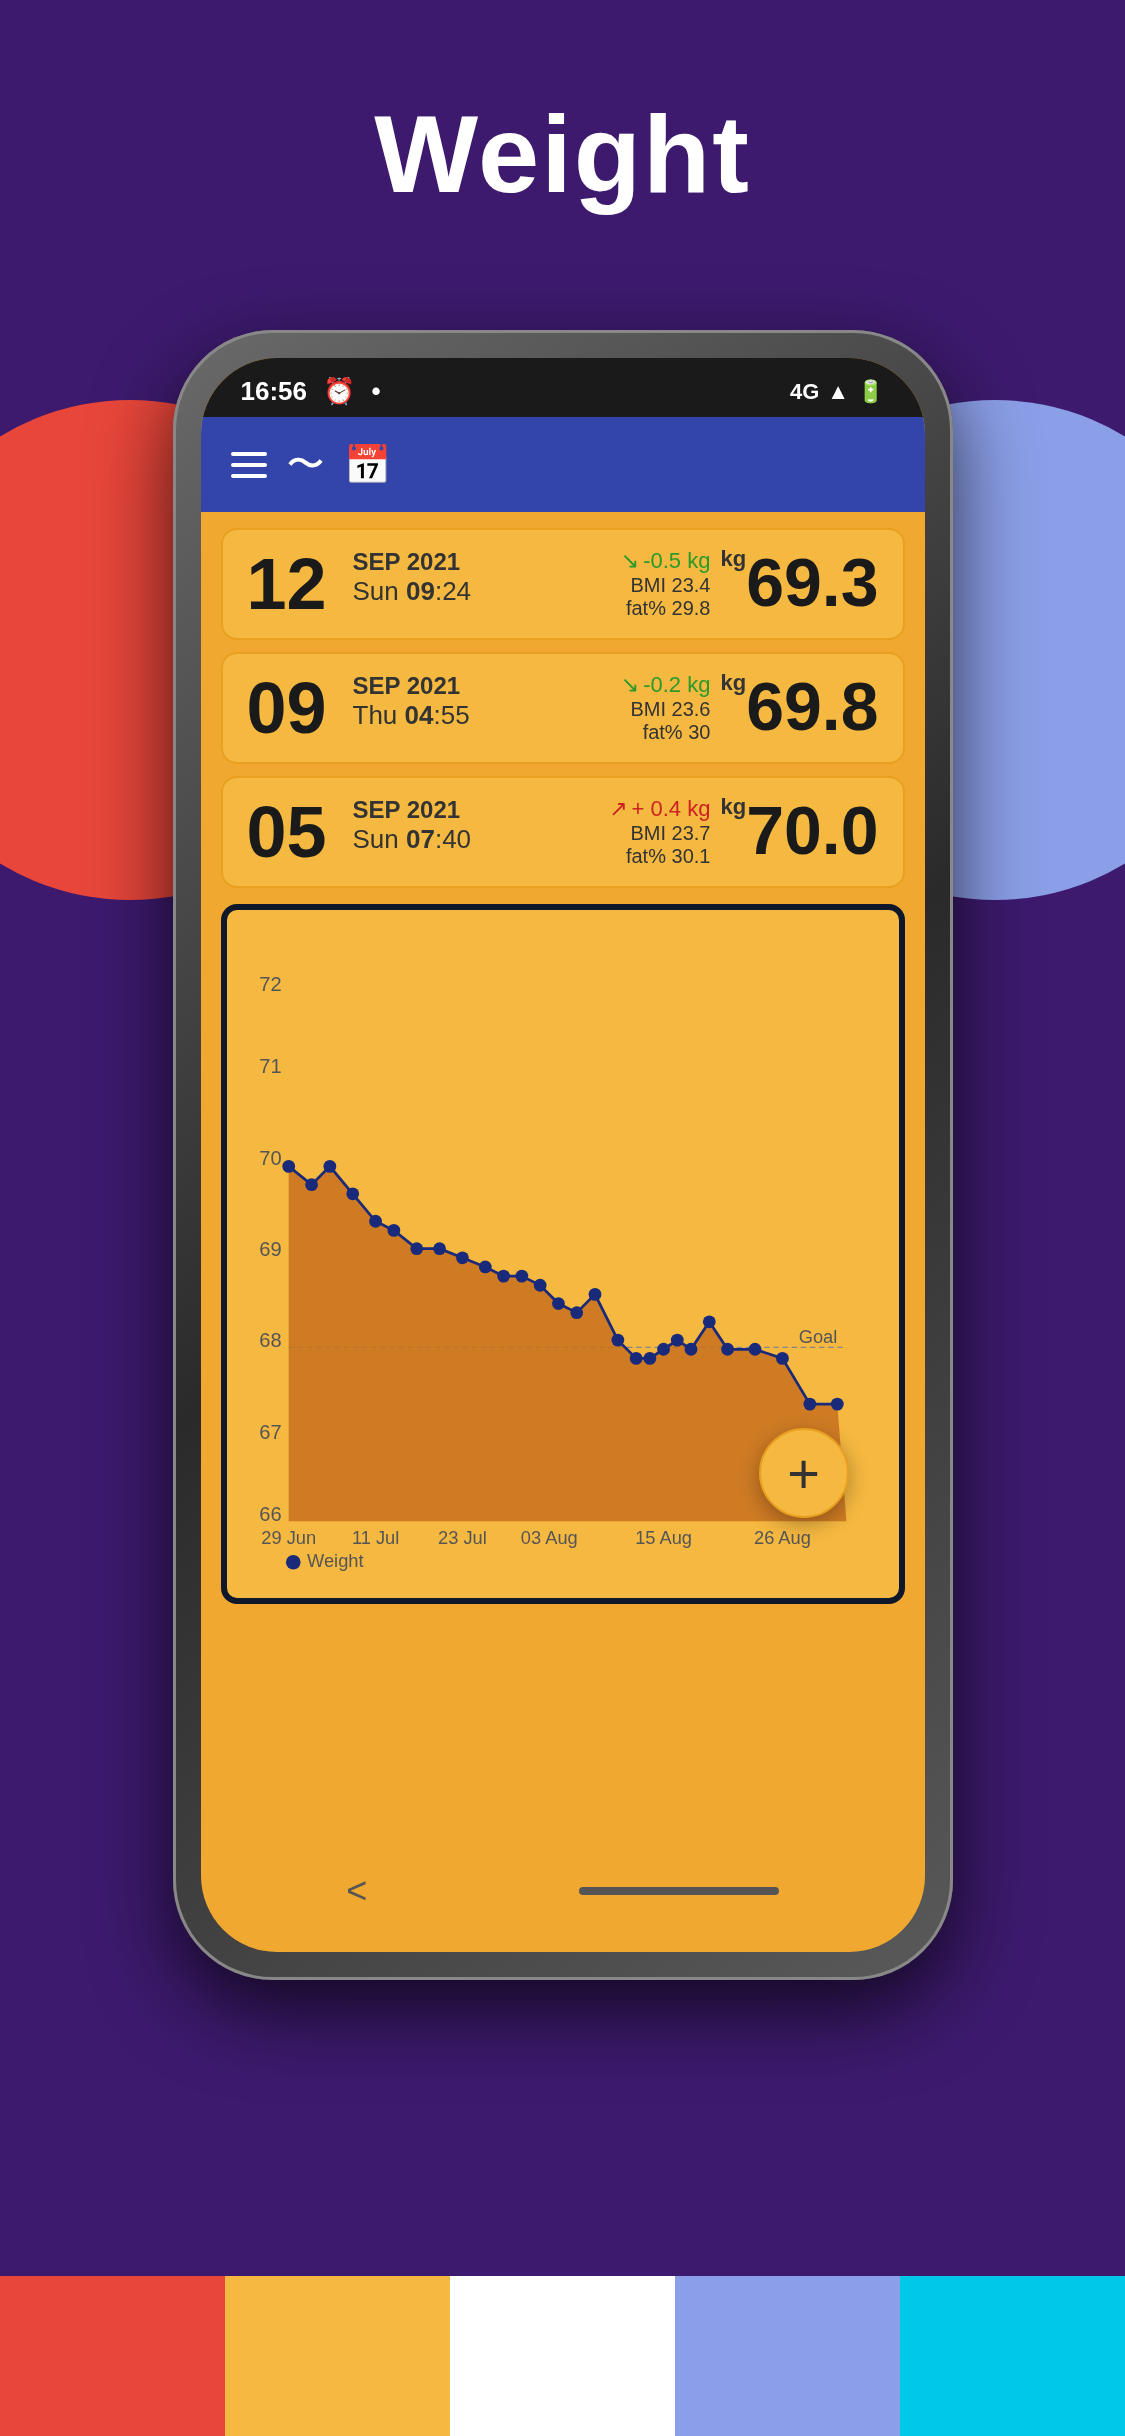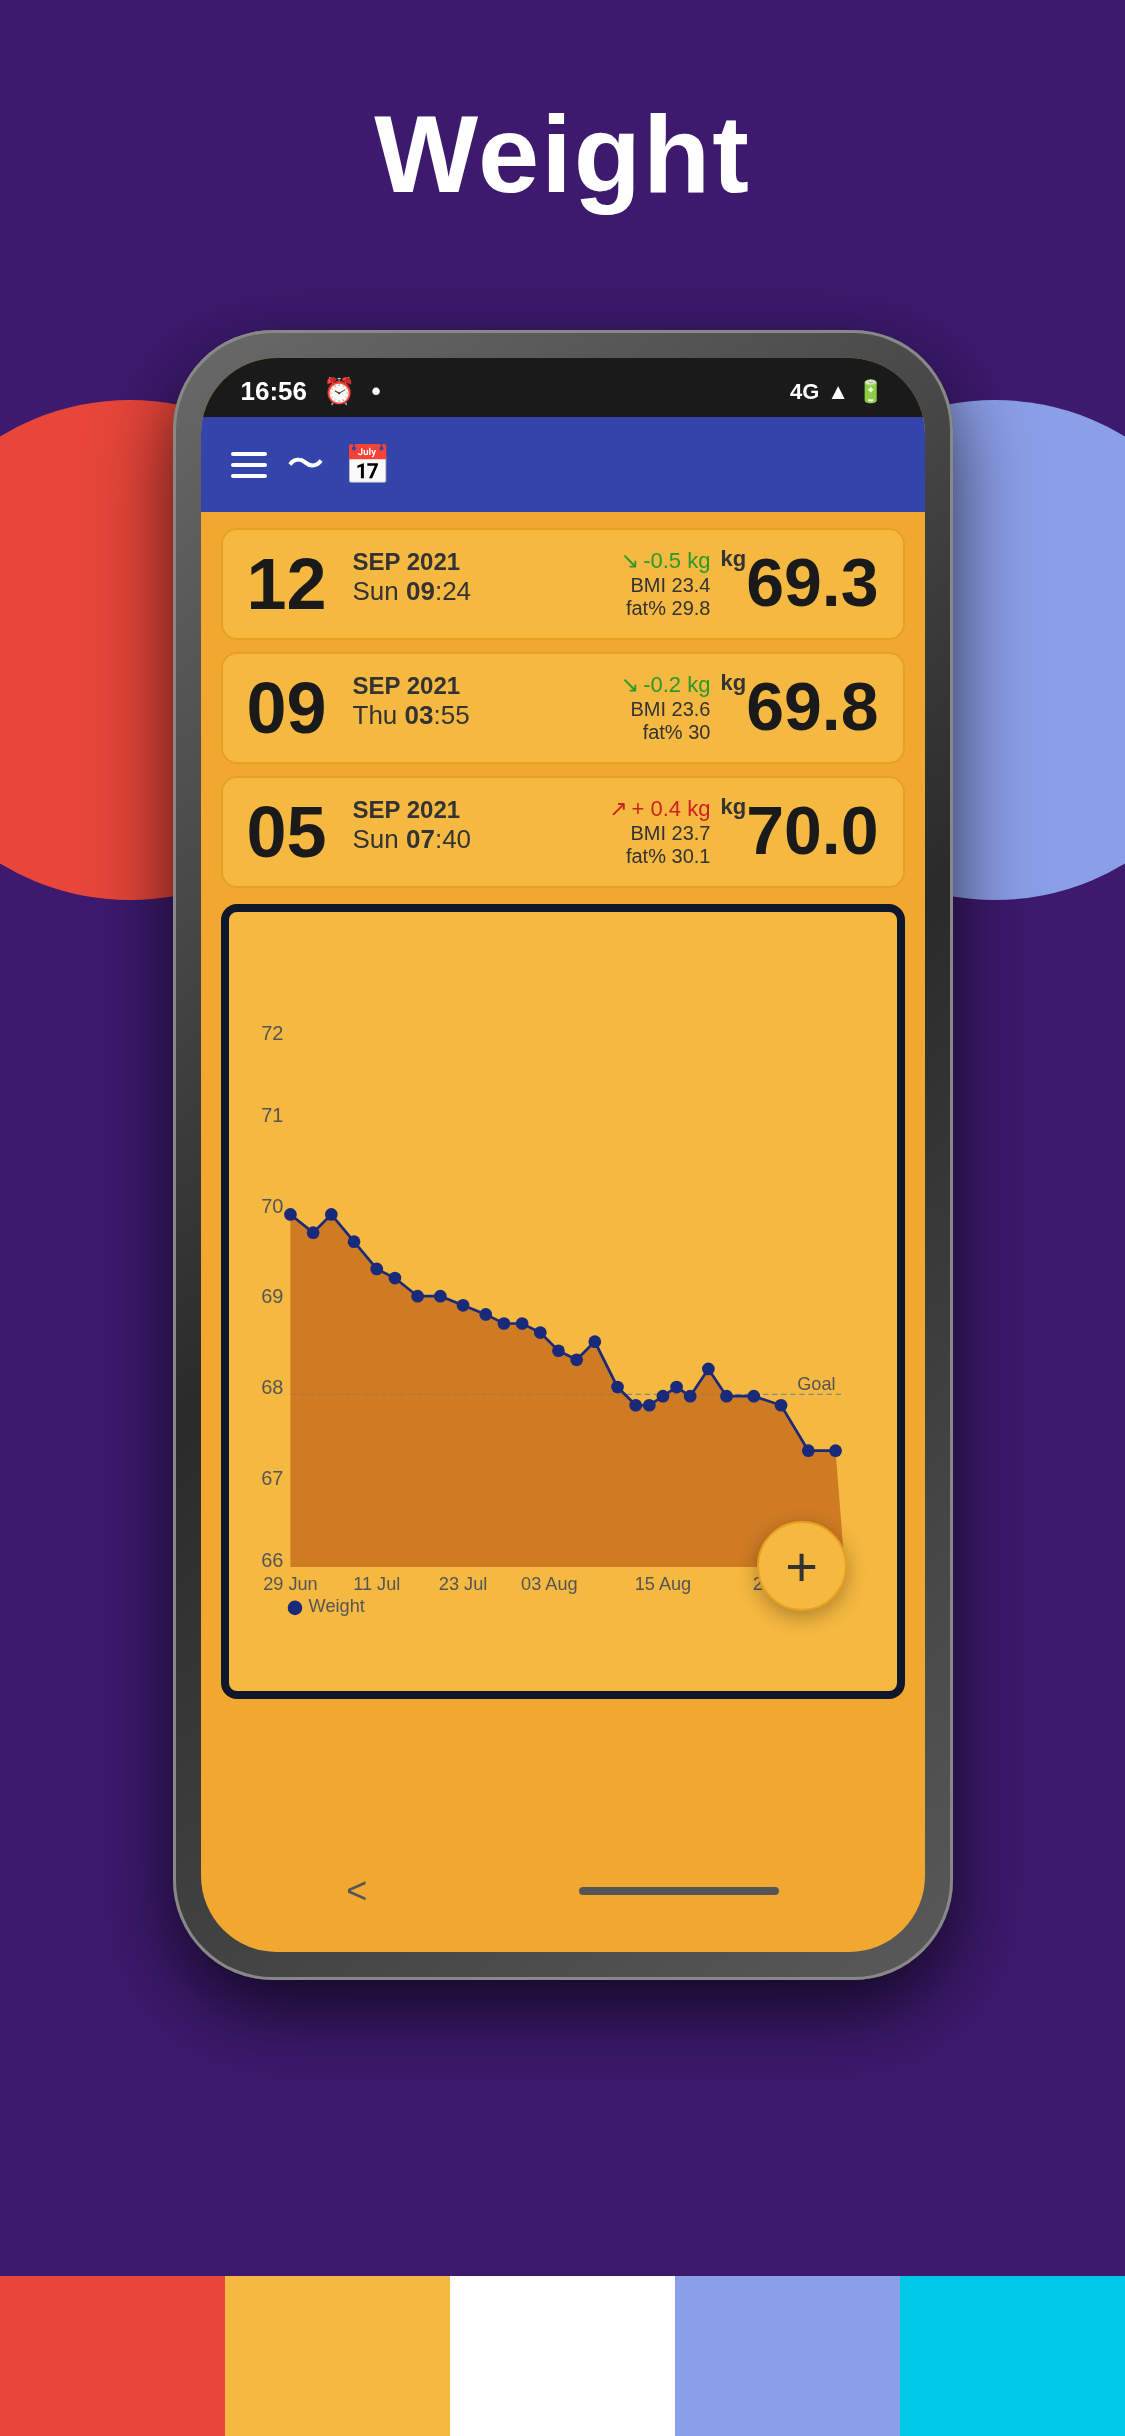--- a/index.html
+++ b/index.html
@@ -209,23 +209,23 @@
       font-weight: 700;
       color: #333;
     }
 
     
     .chart-container {
       margin: 16px 20px 12px;
       background: #f5b840;
       border-radius: 16px;
       padding: 20px 16px 16px;
-      border: 8px solid #0f172a;
+      border: 6px solid #0f172a;
       position: relative;
-      height: 795px;
+      height: 700px;
     }
     .chart-svg {
       width: 100%;
       height: 100%;
     }
 
     
     .fab {
       position: absolute;
       bottom: 80px;
@@ -333,21 +333,21 @@
             <span class="entry-weight-unit">kg</span>
             <span>69</span>
               <span>.3</span>
           </div>
         </div>
 
         <div class="weight-entry">
           <span class="entry-date-big">09</span>
           <div class="entry-date-info">
             <div class="entry-month-year">SEP 2021</div>
-            <div class="entry-day-time">Thu <span class="entry-time-bold">03</span>:<span>55</span></div>
+            <div class="entry-day-time">Thu <span class="entry-time-bold">04</span>:<span>55</span></div>
           </div>
           <div class="entry-stats">
             <div class="entry-change change-down">
               <span>↘</span>
               <span>-0.2 kg</span>
             </div>
             <div class="entry-bmi">BMI 23.6</div>
             <div class="entry-fat">fat% 30</div>
           </div>
           <div class="entry-weight-big">

